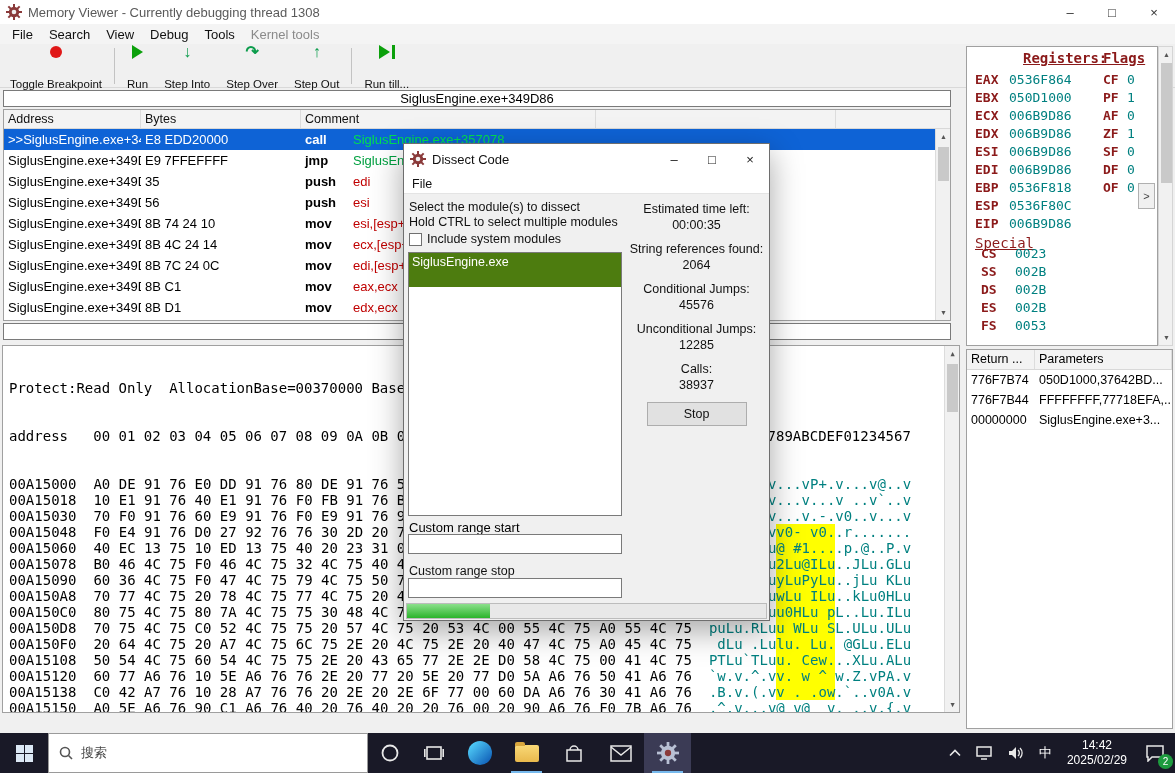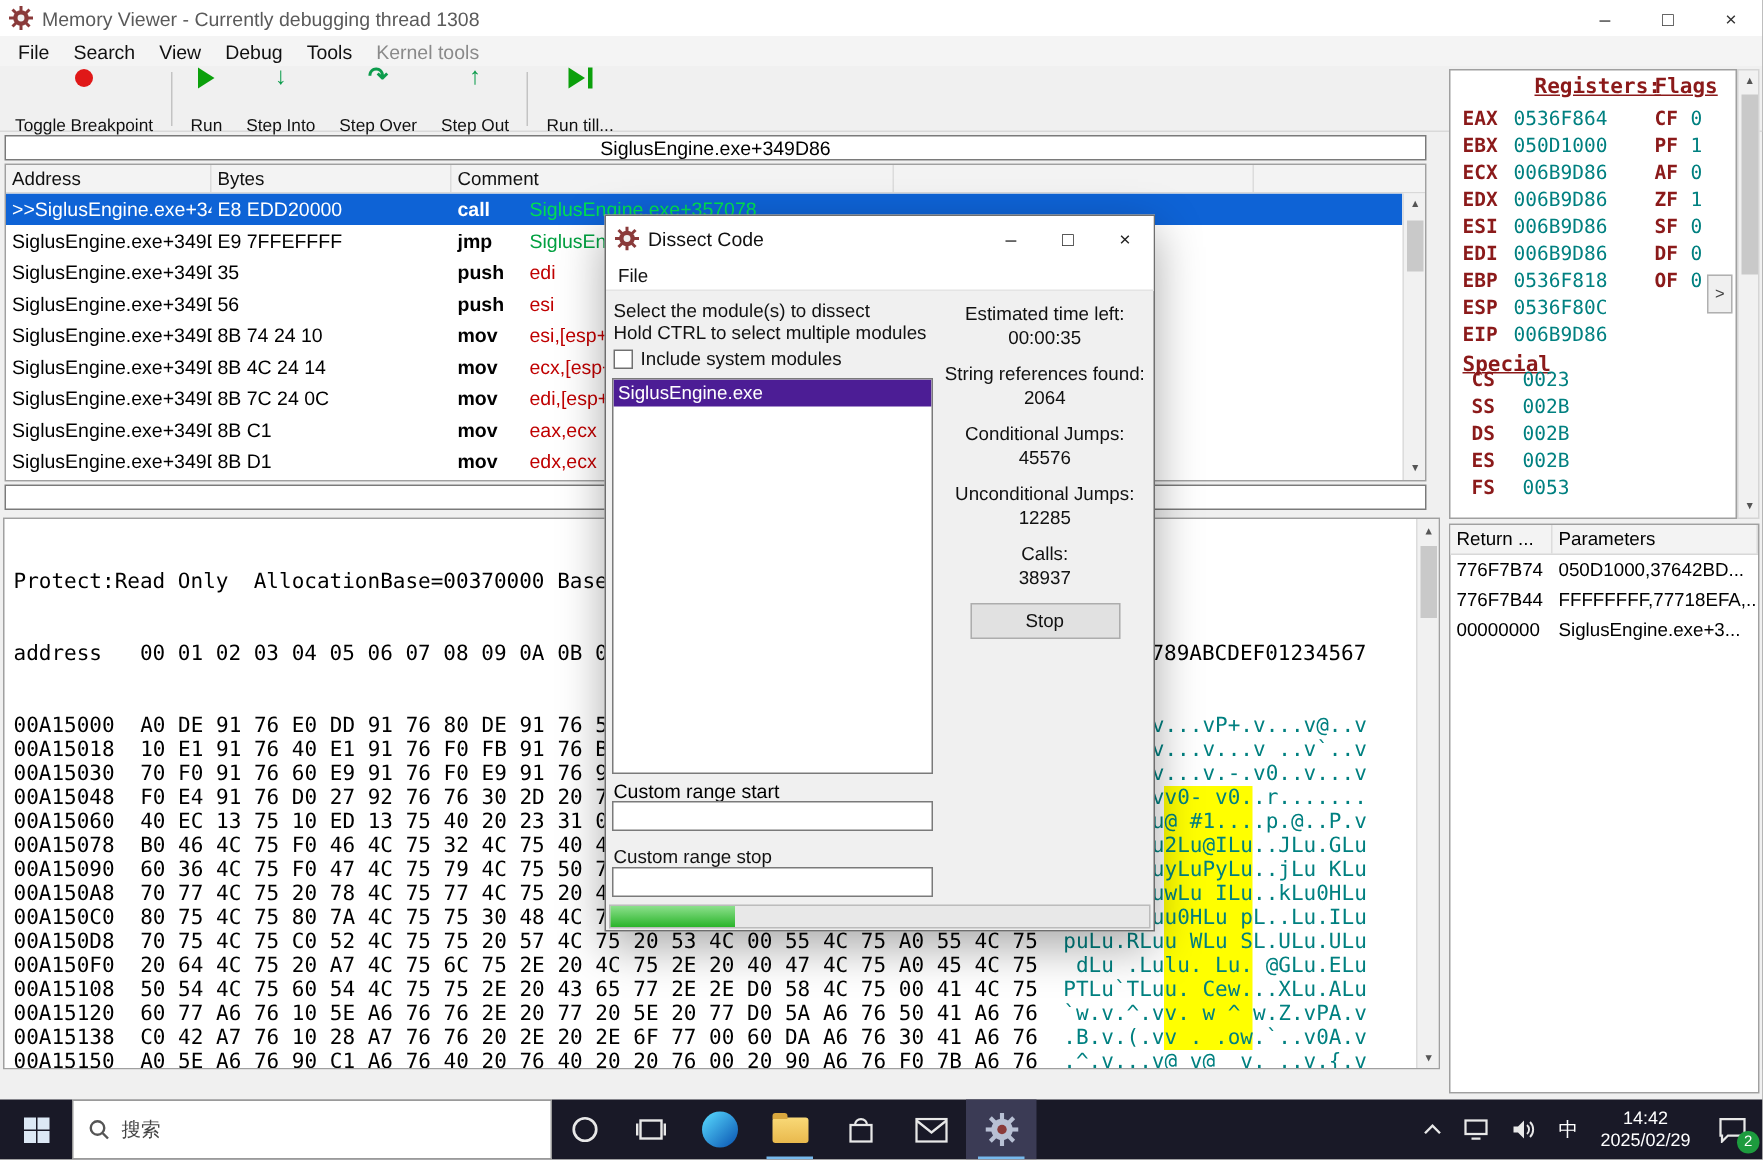--- a/index.html
+++ b/index.html
@@ -66,21 +66,21 @@
   
   .regpanel { position:absolute; left:966px; top:46px; width:192px; height:300px; background:#fff; border:1px solid #a0a0a0; font-family:"DejaVu Sans Mono", monospace; font-size:13px; }
   .reg-title { position:absolute; left:8px; top:3px; color:#8b1a1a; font-weight:bold; font-size:14px; text-decoration:underline;padding-left:48px; }
   .flags-title { position:absolute; left:136px; top:3px; color:#8b1a1a; font-weight:bold; font-size:14px; text-decoration:underline; }
   .reg-list { position:absolute; left:8px; top:24px; }
   .flag-list { position:absolute; left:136px; top:24px; }
   .reg-line { height:18px; line-height:18px; white-space:pre; }
   .reg-name { color:#8b1a1a; font-weight:bold; display:inline-block; width:34px; }
   .flag-name { color:#8b1a1a; font-weight:bold; display:inline-block; width:24px; }
   .reg-val { color:#008080; }
-  .special-title { position:absolute; left:8px; top:188px; color:#8b1a1a; font-weight:bold; font-size:14px; text-decoration:underline; }
+  .special-title { position:absolute; left:8px; top:188px; color:#8b1a1a; font-weight:normal; font-size:14px; text-decoration:underline; }
   .special-list { position:absolute; left:14px; top:198px; }
   .expand-btn { position:absolute; right:2px; top:136px; width:17px; height:26px; background:#f0f0f0; border:1px solid #b0b0b0; font-size:11px; color:#444; display:flex; align-items:center; justify-content:center; font-family:"Liberation Sans", sans-serif; }
   .reg-scroll { position:absolute; left:1158px; top:46px; width:15px; height:300px; background:#f1f1f1; border:1px solid #d5d5d5; }
   
   .stackpanel { position:absolute; left:966px; top:349px; width:207px; height:380px; background:#fff; border:1px solid #a0a0a0; }
   .s-header { display:grid; grid-template-columns:68px 1fr; height:20px; background:#f3f3f3; border-bottom:1px solid #d8d8d8; }
   .s-header span { font-size:12.5px; padding-left:4px; line-height:19px; border-right:1px solid #dcdcdc; overflow:hidden; white-space:nowrap; }
   .srow { display:grid; grid-template-columns:68px 1fr; height:20px; line-height:20px; font-size:12.5px; }
   .srow span { padding-left:4px; overflow:hidden; white-space:nowrap; }
   
@@ -92,21 +92,21 @@
   .dlg-btn { width:38px; height:100%; display:flex; align-items:center; justify-content:center; font-size:13px; color:#222; }
   .dlg-menubar { height:20px; background:#fff; border-bottom:1px solid #e4e4e4; display:flex; align-items:center; }
   .dlg-menubar span { font-size:12.5px; padding-left:8px; color:#111; }
   .dlg-body { position:absolute; top:50px; left:0; right:0; bottom:0; }
   .dlg-line1 { position:absolute; left:5px; top:6px; font-size:12.5px; color:#111; }
   .dlg-line2 { position:absolute; left:5px; top:21px; font-size:12.5px; color:#111; }
   .dlg-check { position:absolute; left:5px; top:38px; display:flex; align-items:center; }
   .checkbox { width:13px; height:13px; background:#fff; border:1px solid #707070; margin-right:5px; }
   .dlg-check label { font-size:12.5px; color:#111; }
   .modlist { position:absolute; left:4px; top:58px; width:214px; height:264px; background:#fff; border:1px solid #7a7a7a; overflow:hidden; }
-  .mod-item { height:18px; line-height:18px; font-size:12.5px; padding-left:3px; background:#4c1d95; color:#fff; }
+  .mod-item { height:34px; line-height:18px; font-size:12.5px; padding-left:3px; background:#4d7c0f; color:#fff; }
   .dlg-right { position:absolute; left:222px; top:8px; width:141px; text-align:center; }
   .stat-block { margin-bottom:10px; }
   .stat-label { font-size:12.5px; color:#111; }
   .stat-value { font-size:12.5px; color:#111; margin-top:2px; }
   .stop-btn { margin:8px auto 0 auto; width:100px; height:24px; background:#e1e1e1; border:1px solid #adadad; font-size:12.5px; color:#111; display:flex; align-items:center; justify-content:center; }
   .range-label1 { position:absolute; left:5px; top:326px; font-size:13px; color:#000000;text-align:center; }
   .range-input1 { position:absolute; left:4px; top:340px; width:214px; height:20px; background:#fff; border:1px solid #7a7a7a; }
   .range-label2 { position:absolute; left:5px; top:370px; font-size:12.5px; color:#111; }
   .range-input2 { position:absolute; left:4px; top:384px; width:214px; height:20px; background:#fff; border:1px solid #7a7a7a; }
   .progress { position:absolute; left:2px; top:409px; width:361px; height:16px; background:#e8e8e8; border:1px solid #bcbcbc; }

